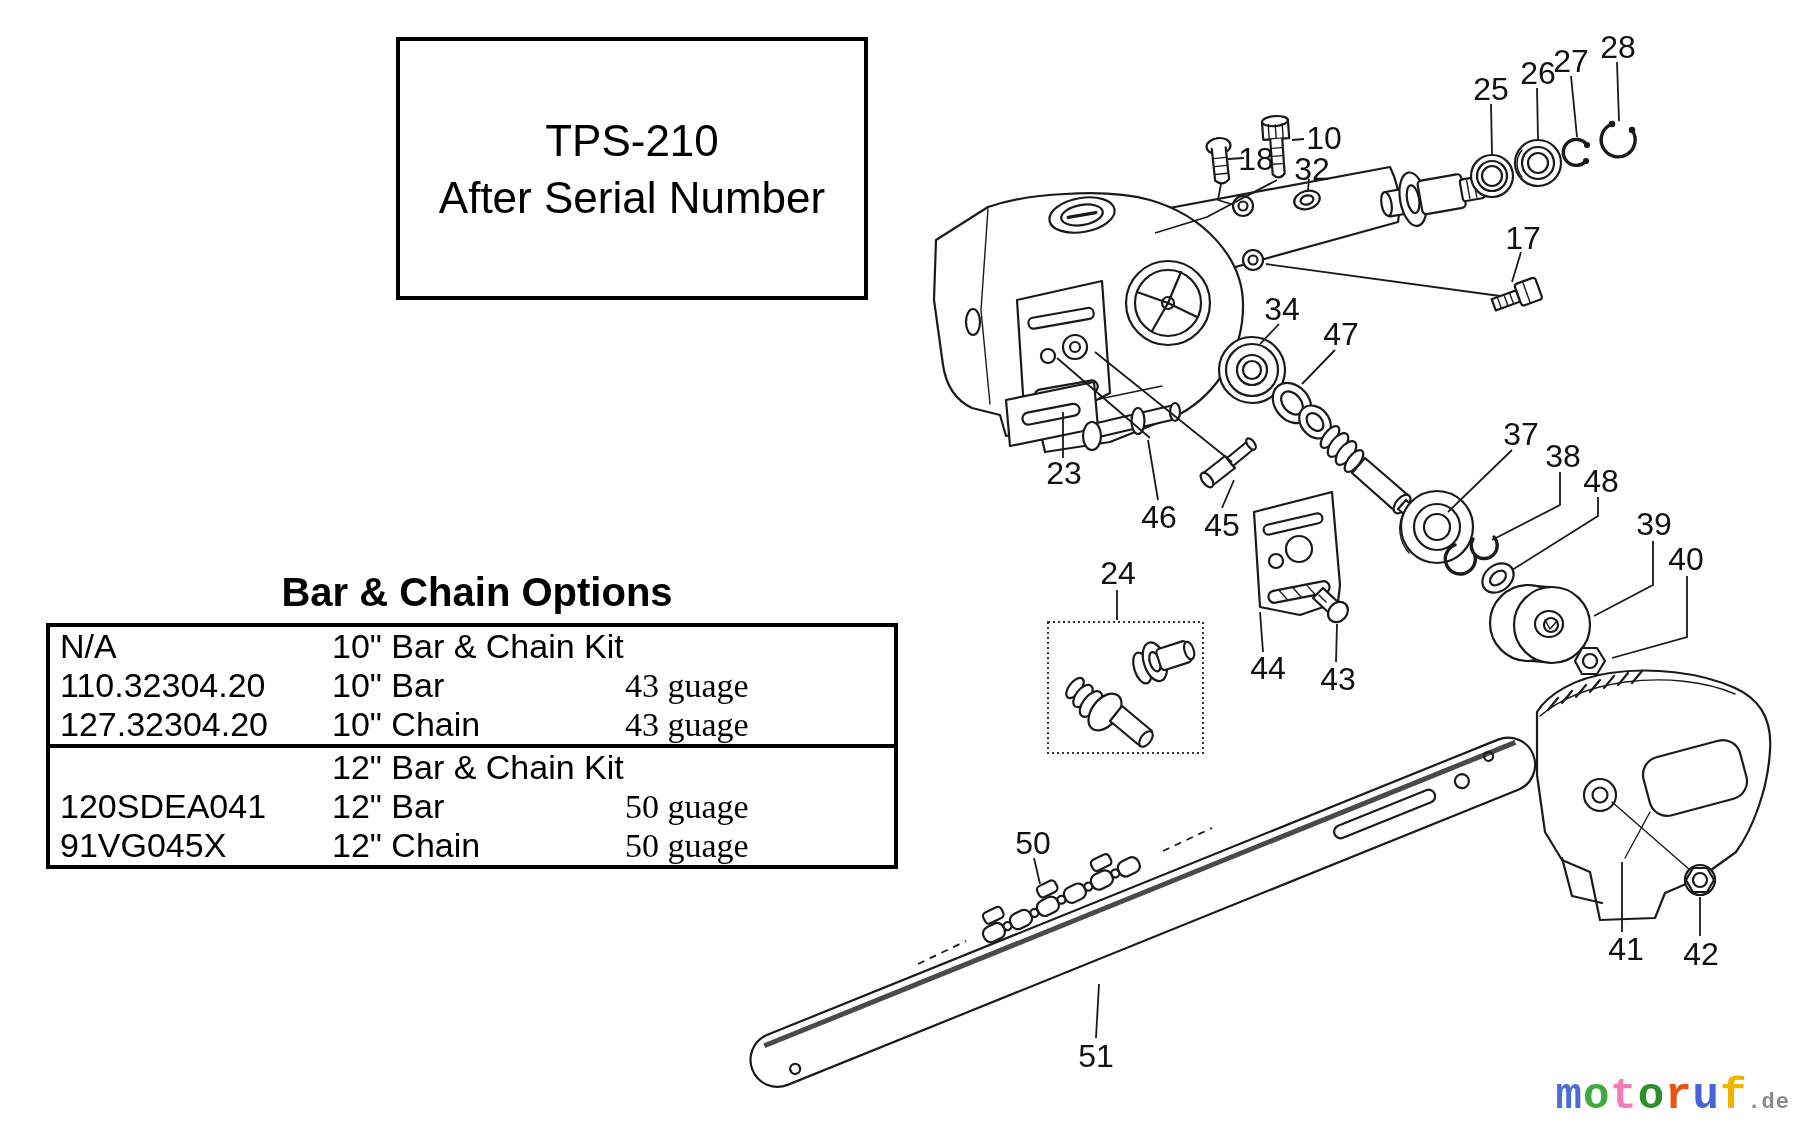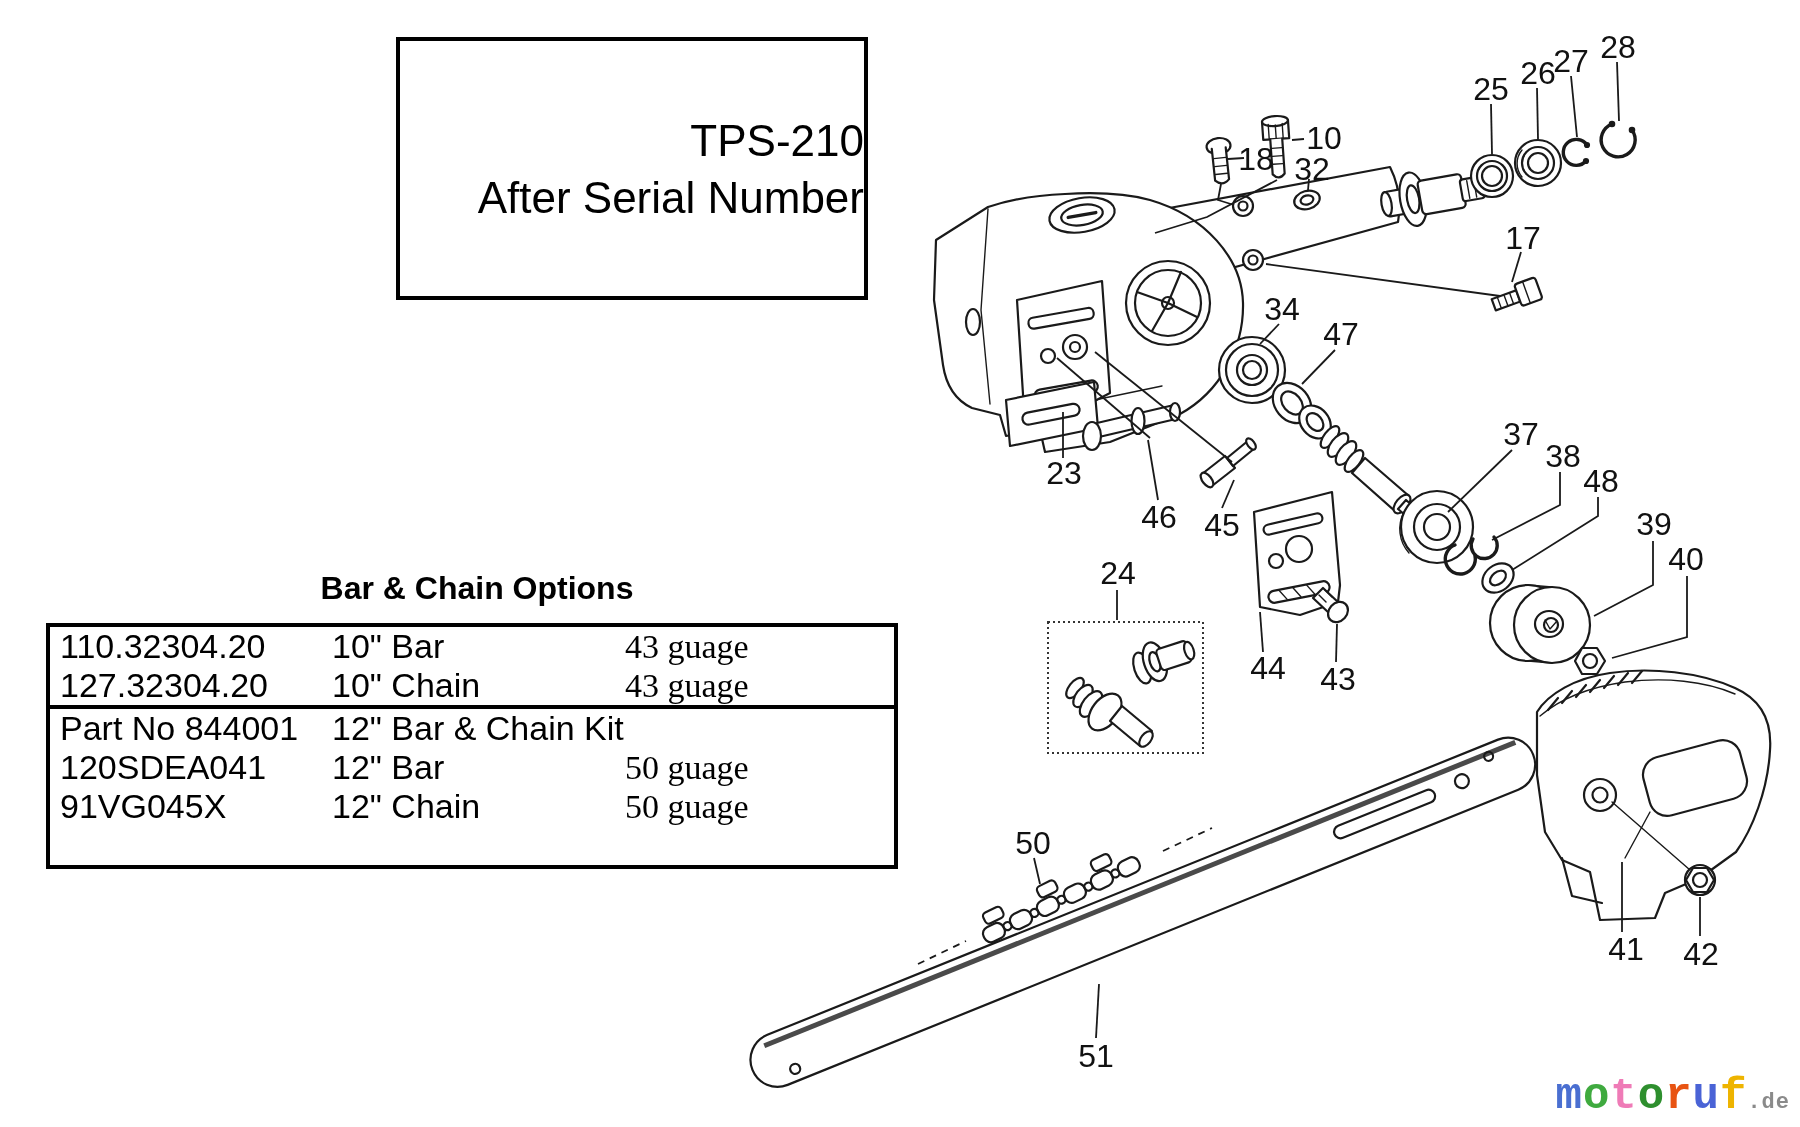--- a/index.html
+++ b/index.html
@@ -1,24 +1,24 @@
 <!DOCTYPE html>
 <html><head>
 <meta charset="utf-8">
 <style>
   html,body { margin:0; padding:0; }
   body { width:1800px; height:1127px; background:#fff; position:relative; overflow:hidden;
          font-family:"Liberation Sans", sans-serif; color:#000; }
 
   .title-box { position:absolute; left:396px; top:37px; width:472px; height:263px;
                border:4px solid #000; box-sizing:border-box; display:flex; flex-direction:column;
-               justify-content:center; align-items:flex-end; font-size:44px; line-height:57px; }
+               justify-content:center; align-items:center; font-size:44px; line-height:57px; }
 
   .table-title { position:absolute; left:277px; top:570px; width:400px; text-align:center;
-                 font-size:32px; font-weight:bold; }
+                 font-size:40px; font-weight:bold; }
 
   .options-table { position:absolute; left:46px; top:623px; width:852px; height:246px;
                    border:4px solid #000; box-sizing:border-box; font-size:34px; }
   .sect1 { border-bottom:4px solid #000; }
   .t-row { position:relative; height:39px; line-height:39px; }
   .t-row span { position:absolute; top:0; white-space:nowrap; }
   .c1 { left:10px; } .c2 { left:282px; } .c3 { left:575px;font-family:Liberation Serif, serif; }
 
   svg.diagram { position:absolute; left:0; top:0; }
   .ln { fill:none; stroke:#1a1a1a; stroke-width:2.2; stroke-linecap:round; stroke-linejoin:round; }
@@ -38,33 +38,37 @@
 <div class="title-box">
   <div>TPS-210</div>
   <div>After Serial Number</div>
 </div>
 
 <div class="table-title">Bar &amp; Chain Options</div>
 
 <div class="options-table">
   <div class="sect1">
     <div class="t-row">
+      <span class="c1">N/A</span>
+      <span class="c2">10" Bar &amp; Chain Kit</span>
+      <span class="c3"></span>
+    </div>
+    <div class="t-row">
       <span class="c1">110.32304.20</span>
       <span class="c2">10" Bar</span>
       <span class="c3">43 guage</span>
     </div>
     <div class="t-row">
       <span class="c1">127.32304.20</span>
       <span class="c2">10" Chain</span>
       <span class="c3">43 guage</span>
     </div>
   </div>
   <div>
     <div class="t-row">
-      <span class="c1">Part No 844001</span>
       <span class="c2">12" Bar &amp; Chain Kit</span>
       <span class="c3"></span>
     </div>
     <div class="t-row">
       <span class="c1">120SDEA041</span>
       <span class="c2">12" Bar</span>
       <span class="c3">50 guage</span>
     </div>
     <div class="t-row">
       <span class="c1">91VG045X</span>

